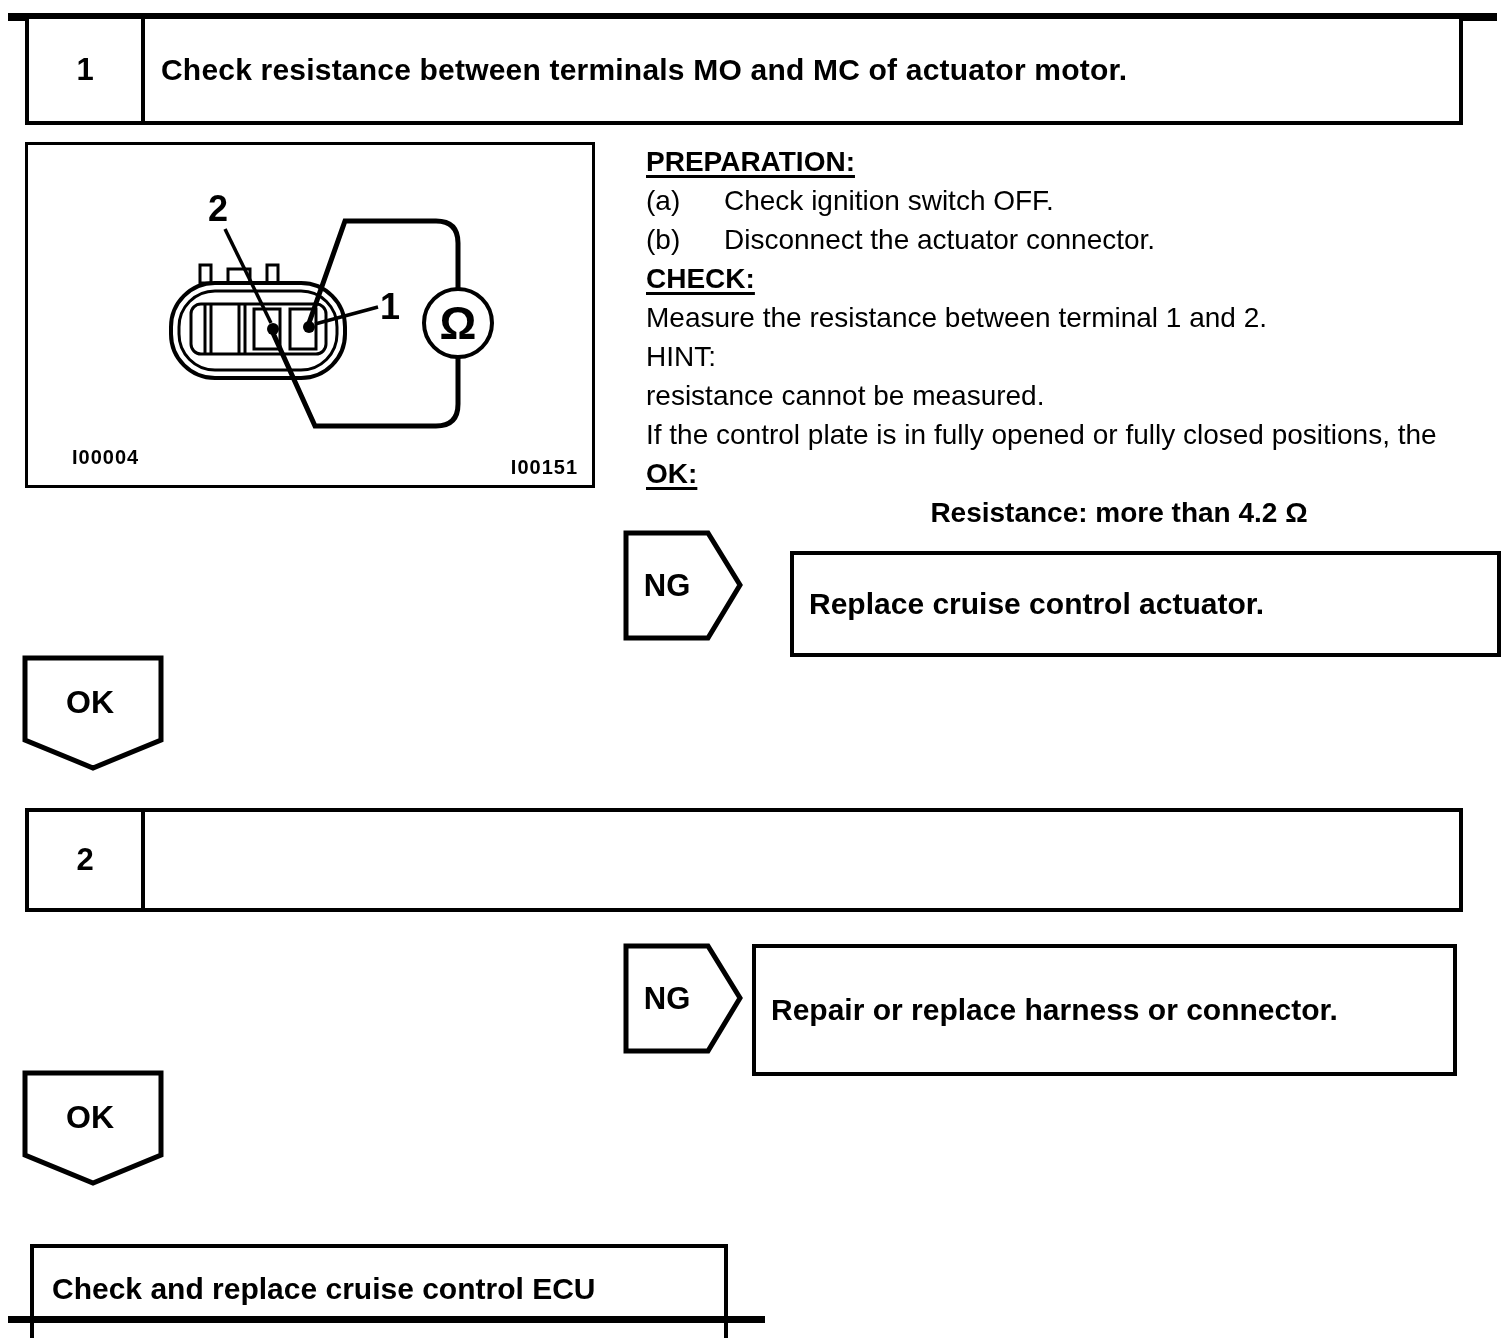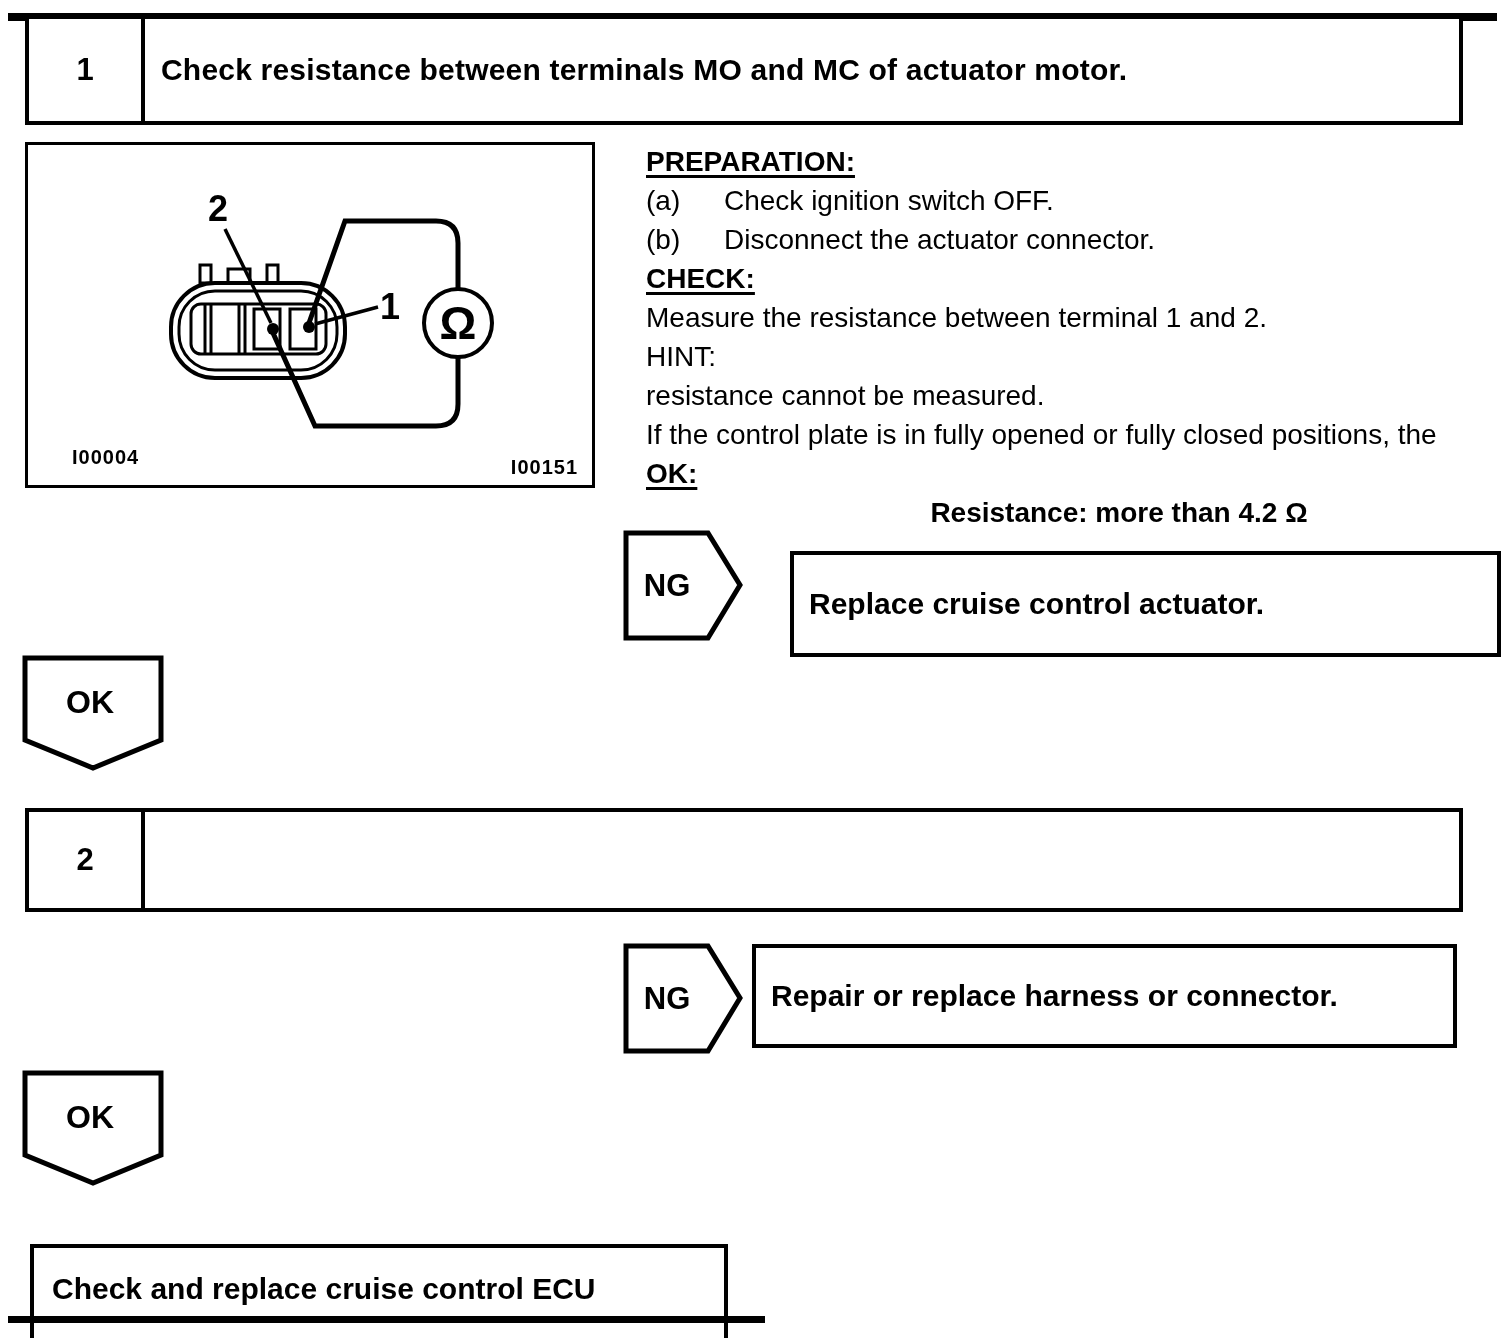--- a/index.html
+++ b/index.html
@@ -116,21 +116,21 @@
   </svg>
 
   <div class="step-header" style="left:25px;top:808px;width:1438px;height:104px;">
     <div class="step-number">2</div>
   </div>
 
   <svg class="pent" style="left:623px;top:943px;" width="121" height="111" viewBox="0 0 121 111">
     <polygon points="3,3 85,3 117,55 85,108 3,108" fill="#fff" stroke="#000" stroke-width="5"></polygon>
     <text x="44" y="66" text-anchor="middle" font-size="31" font-weight="bold">NG</text>
   </svg>
-  <div class="result-box" style="left:752px;top:944px;width:705px;height:104px;">
+  <div class="result-box" style="left:752px;top:944px;width:705px;height:132px;">
     <span>Repair or replace harness or connector.</span>
   </div>
 
   <svg class="pent" style="left:22px;top:1070px;" width="142" height="118" viewBox="0 0 142 118">
     <polygon points="3,3 139,3 139,85 71,113 3,85" fill="#fff" stroke="#000" stroke-width="5"></polygon>
     <text x="68" y="58" text-anchor="middle" font-size="32" font-weight="bold">OK</text>
   </svg>
 
   <div class="final-box" style="left:30px;top:1244px;width:698px;height:103px;">
     <span>Check and replace cruise control ECU</span>

